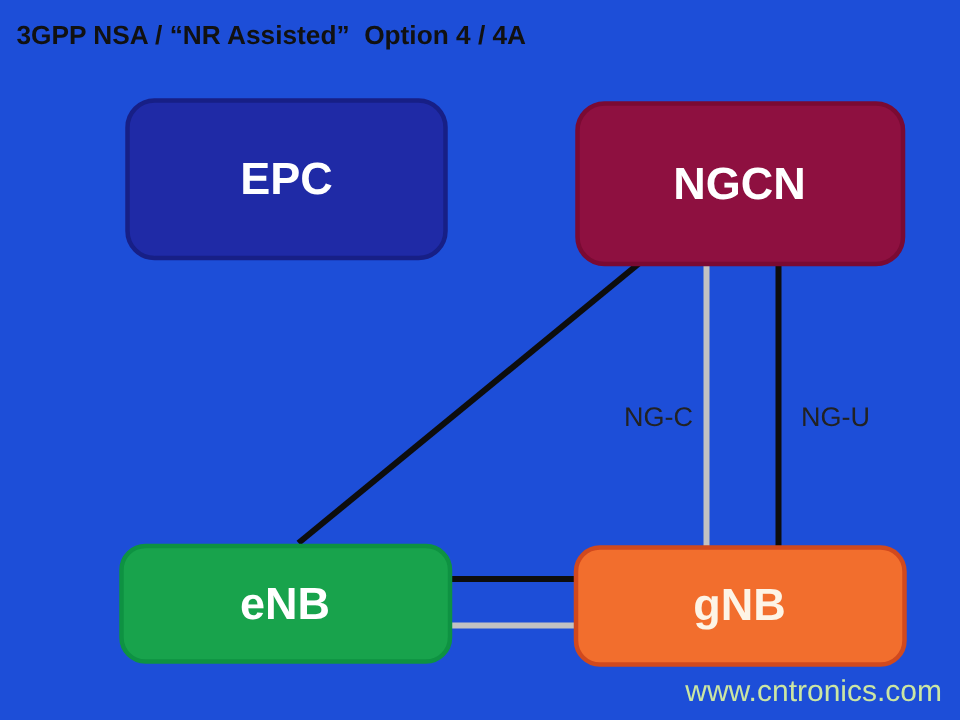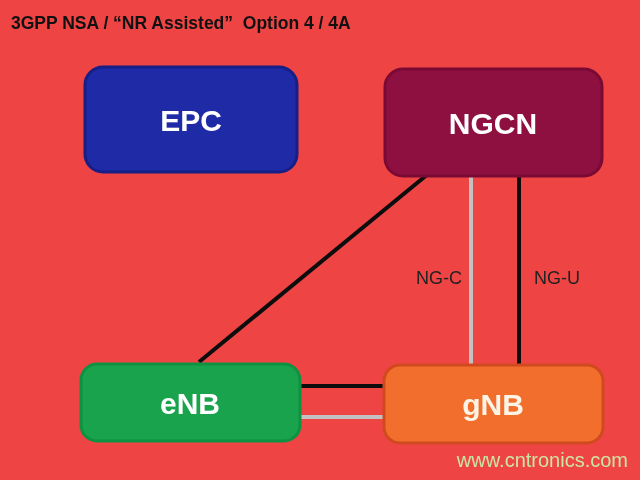--- a/index.html
+++ b/index.html
@@ -4,21 +4,21 @@
 <style>
   html, body {
     margin: 0;
     padding: 0;
     background: #ffffff;
   }
   .stage {
     position: relative;
     width: 640px;
     height: 480px;
-    background: #ef4444;
+    background: #1d4ed8;
     overflow: hidden;
   }
   svg text {
     font-family: "Liberation Sans", "DejaVu Sans", sans-serif;
   }
   .title-text {
     font-size: 17.5px;
     font-weight: bold;
   }
   .node-label {

